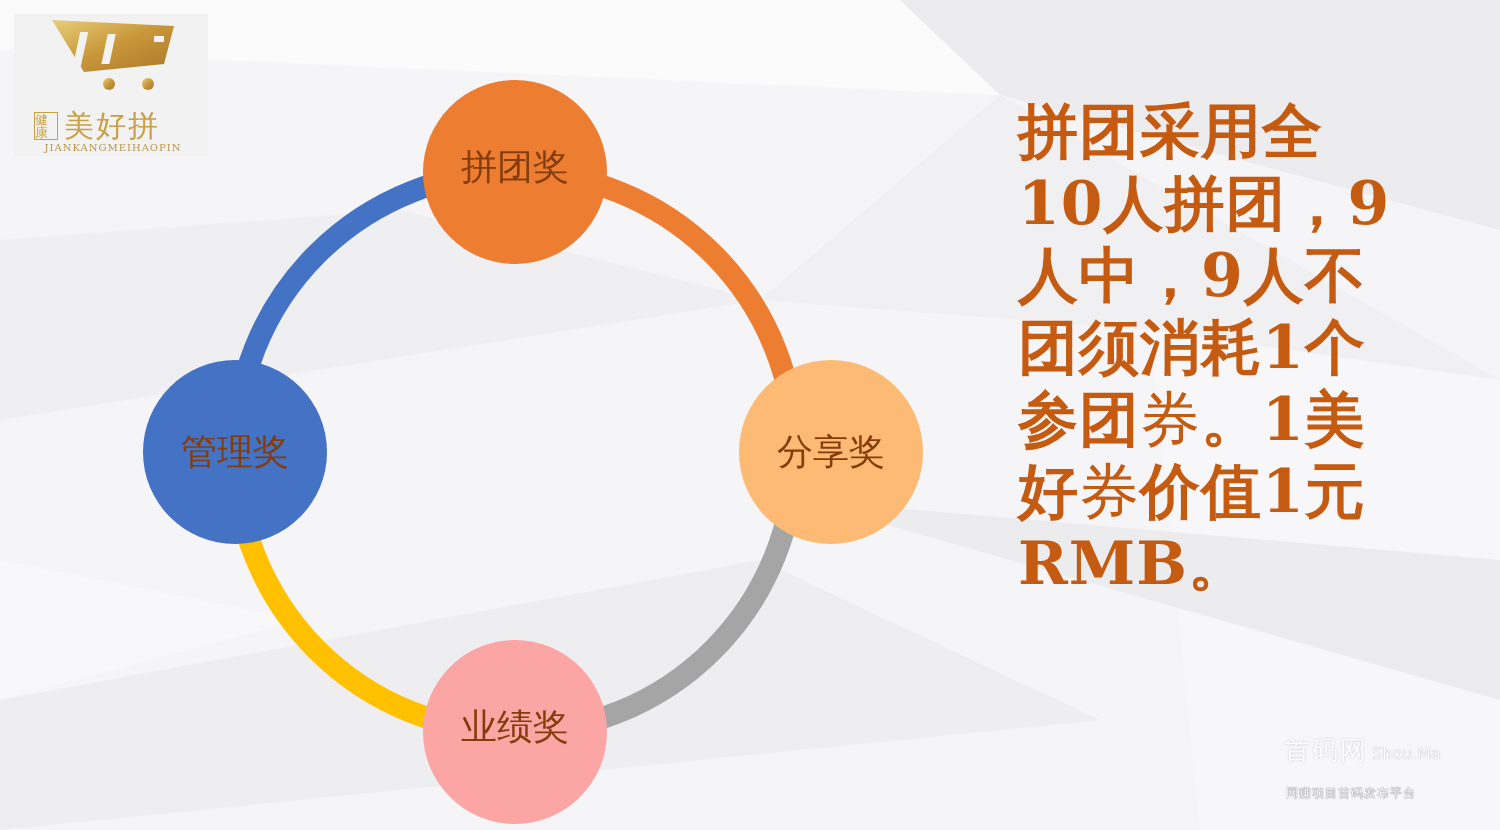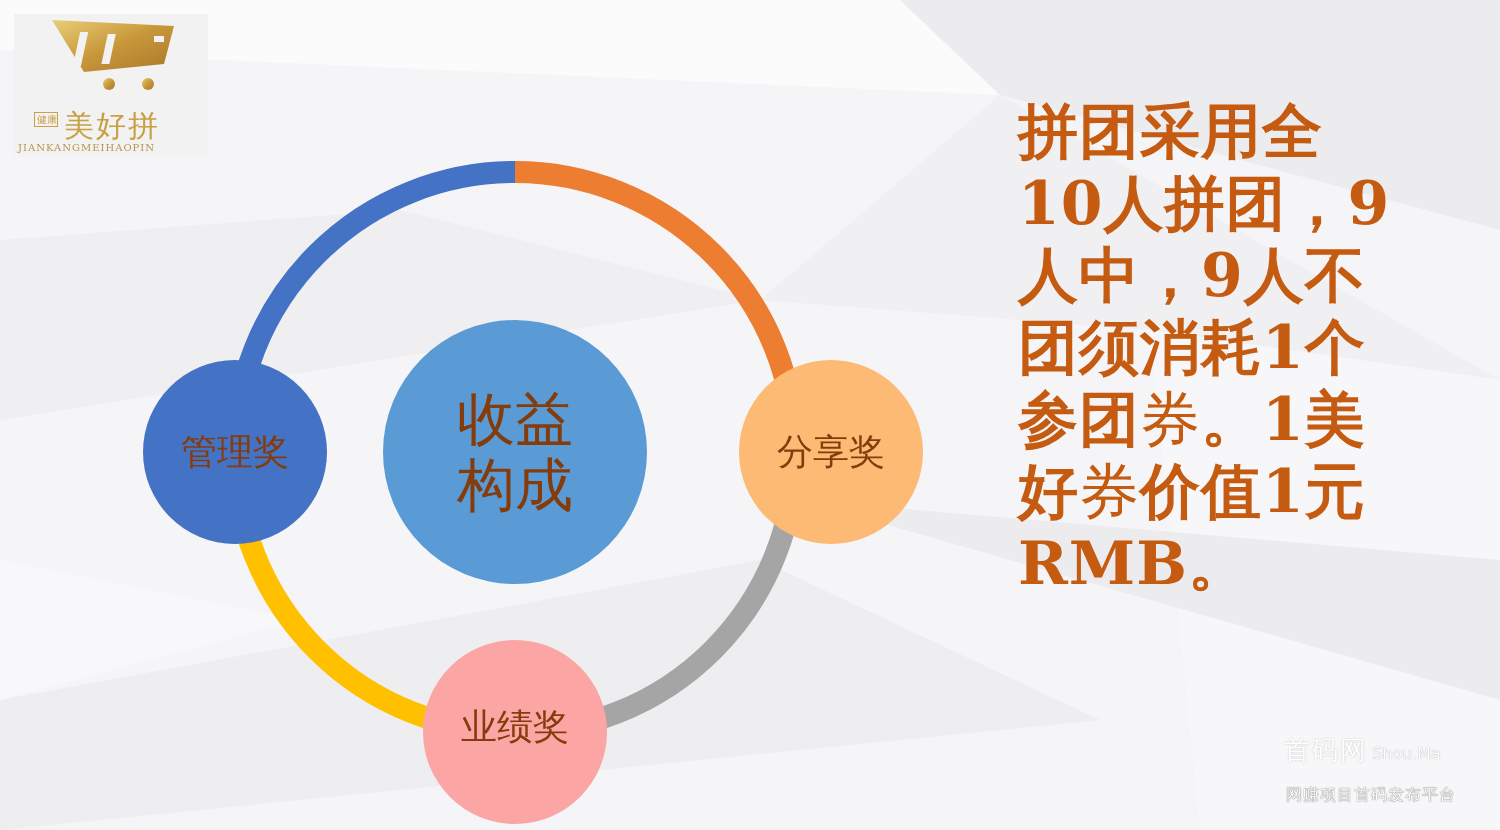--- a/index.html
+++ b/index.html
@@ -2,32 +2,32 @@
 <html><head>
 <meta charset="utf-8">
 <style>
   html,body{margin:0;padding:0;}
   body{width:1500px;height:830px;overflow:hidden;position:relative;
     font-family:"DejaVu Sans","Liberation Sans",sans-serif;
     background:#f4f4f6;}
   .bg{position:absolute;left:0;top:0;width:1500px;height:830px;}
   .logo{position:absolute;left:14px;top:14px;width:194px;height:142px;background:#f2f2f2;}
   .logo-cn{position:absolute;left:50px;top:92px;font-size:30px;color:#c9a043;letter-spacing:2px;font-family:"DejaVu Sans",sans-serif;}
-  .logo-tag{position:absolute;left:20px;top:98px;width:22px;font-size:10px;line-height:13px;color:#c9a043;border:1px solid #c9a043;text-align:right;}
-  .logo-en{position:absolute;left:4px;top:128px;width:190px;font-size:10px;letter-spacing:1px;color:#b8964a;font-family:"DejaVu Serif",serif;}
+  .logo-tag{position:absolute;left:20px;top:98px;width:22px;font-size:13px;line-height:13px;color:#c9a043;border:1px solid #c9a043;text-align:left;}
+  .logo-en{position:absolute;left:4px;top:128px;width:190px;text-align:center;font-size:10px;letter-spacing:1px;color:#b8964a;font-family:"DejaVu Serif",serif;}
   .diagram{position:absolute;left:0;top:0;width:1500px;height:830px;}
   .node{position:absolute;border-radius:50%;display:flex;align-items:center;justify-content:center;color:#843c0c;}
   .node span{font-size:36px;line-height:1;white-space:nowrap;}
   .center span{font-size:58px;line-height:66px;text-align:center;display:block;width:140px;}
   .desc{position:absolute;left:1018px;top:95px;width:380px;font-family:"DejaVu Serif","Liberation Serif",serif;font-weight:bold;font-size:60px;line-height:72px;color:#c55a11;letter-spacing:1px;}
   .desc .light{font-weight:normal;}
   .wm{position:absolute;left:1284px;top:733px;color:#ffffff;}
   .wm-brand{font-size:26px;font-family:"DejaVu Serif",serif;opacity:.9;text-shadow:0 0 2px #bbb;letter-spacing:2px;}
   .wm-latin{font-size:16px;margin-left:4px;text-shadow:0 0 1px #888;}
-  .wm-sub{position:absolute;left:1286px;top:785px;font-size:16px;color:#fff;text-shadow:0 0 1px #777,0 0 1px #777;letter-spacing:1px;}
+  .wm-sub{position:absolute;left:1286px;top:785px;font-size:12px;color:#fff;text-shadow:0 0 1px #777,0 0 1px #777;letter-spacing:1px;}
 </style>
 </head>
 <body>
 
 <svg class="bg" width="1500" height="830" viewBox="0 0 1500 830">
   <rect width="1500" height="830" fill="#f5f5f7"></rect>
   <polygon points="0,0 900,0 1000,95 0,50" fill="#fbfbfc"></polygon>
   <polygon points="0,240 400,210 760,300 0,420" fill="#efeff2"></polygon>
   <polygon points="900,0 1500,0 1500,230 1000,95" fill="#ececef"></polygon>
   <polygon points="760,300 1000,95 1500,380 1150,330" fill="#f0f0f3"></polygon>
@@ -60,27 +60,24 @@
 
 <div class="diagram">
   <svg width="1500" height="830" style="position:absolute;left:0;top:0">
 
     <path d="M 515 172 A 280 280 0 0 1 795 452" fill="none" stroke="#ed7d31" stroke-width="22"></path>
     <path d="M 795 452 A 280 280 0 0 1 515 732" fill="none" stroke="#a5a5a5" stroke-width="22"></path>
     <path d="M 515 732 A 280 280 0 0 1 235 452" fill="none" stroke="#ffc000" stroke-width="22"></path>
     <path d="M 235 452 A 280 280 0 0 1 515 172" fill="none" stroke="#4472c4" stroke-width="22"></path>
   </svg>
 
-  <div class="node center" style="left:383px;top:320px;width:264px;height:264px;background:#5b9bd5;">
-    <span>
-      <span style="display:block;width:auto;font-size:58px;">收益</span>
-      <span style="display:block;width:auto;font-size:58px;">构成</span>
-    </span>
+
+  <div class="node" style="left:423px;top:80px;width:184px;height:184px;background:#ed7d31;">
+    <span style="margin-top:-10px;">拼团奖</span>
   </div>
-
 
   <div class="node" style="left:739px;top:360px;width:184px;height:184px;background:#fdba74;">
     <span>分享奖</span>
   </div>
 
   <div class="node" style="left:423px;top:640px;width:184px;height:184px;background:#fca5a5;">
     <span style="margin-top:-10px;">业绩奖</span>
   </div>
 
   <div class="node" style="left:143px;top:360px;width:184px;height:184px;background:#4472c4;">

